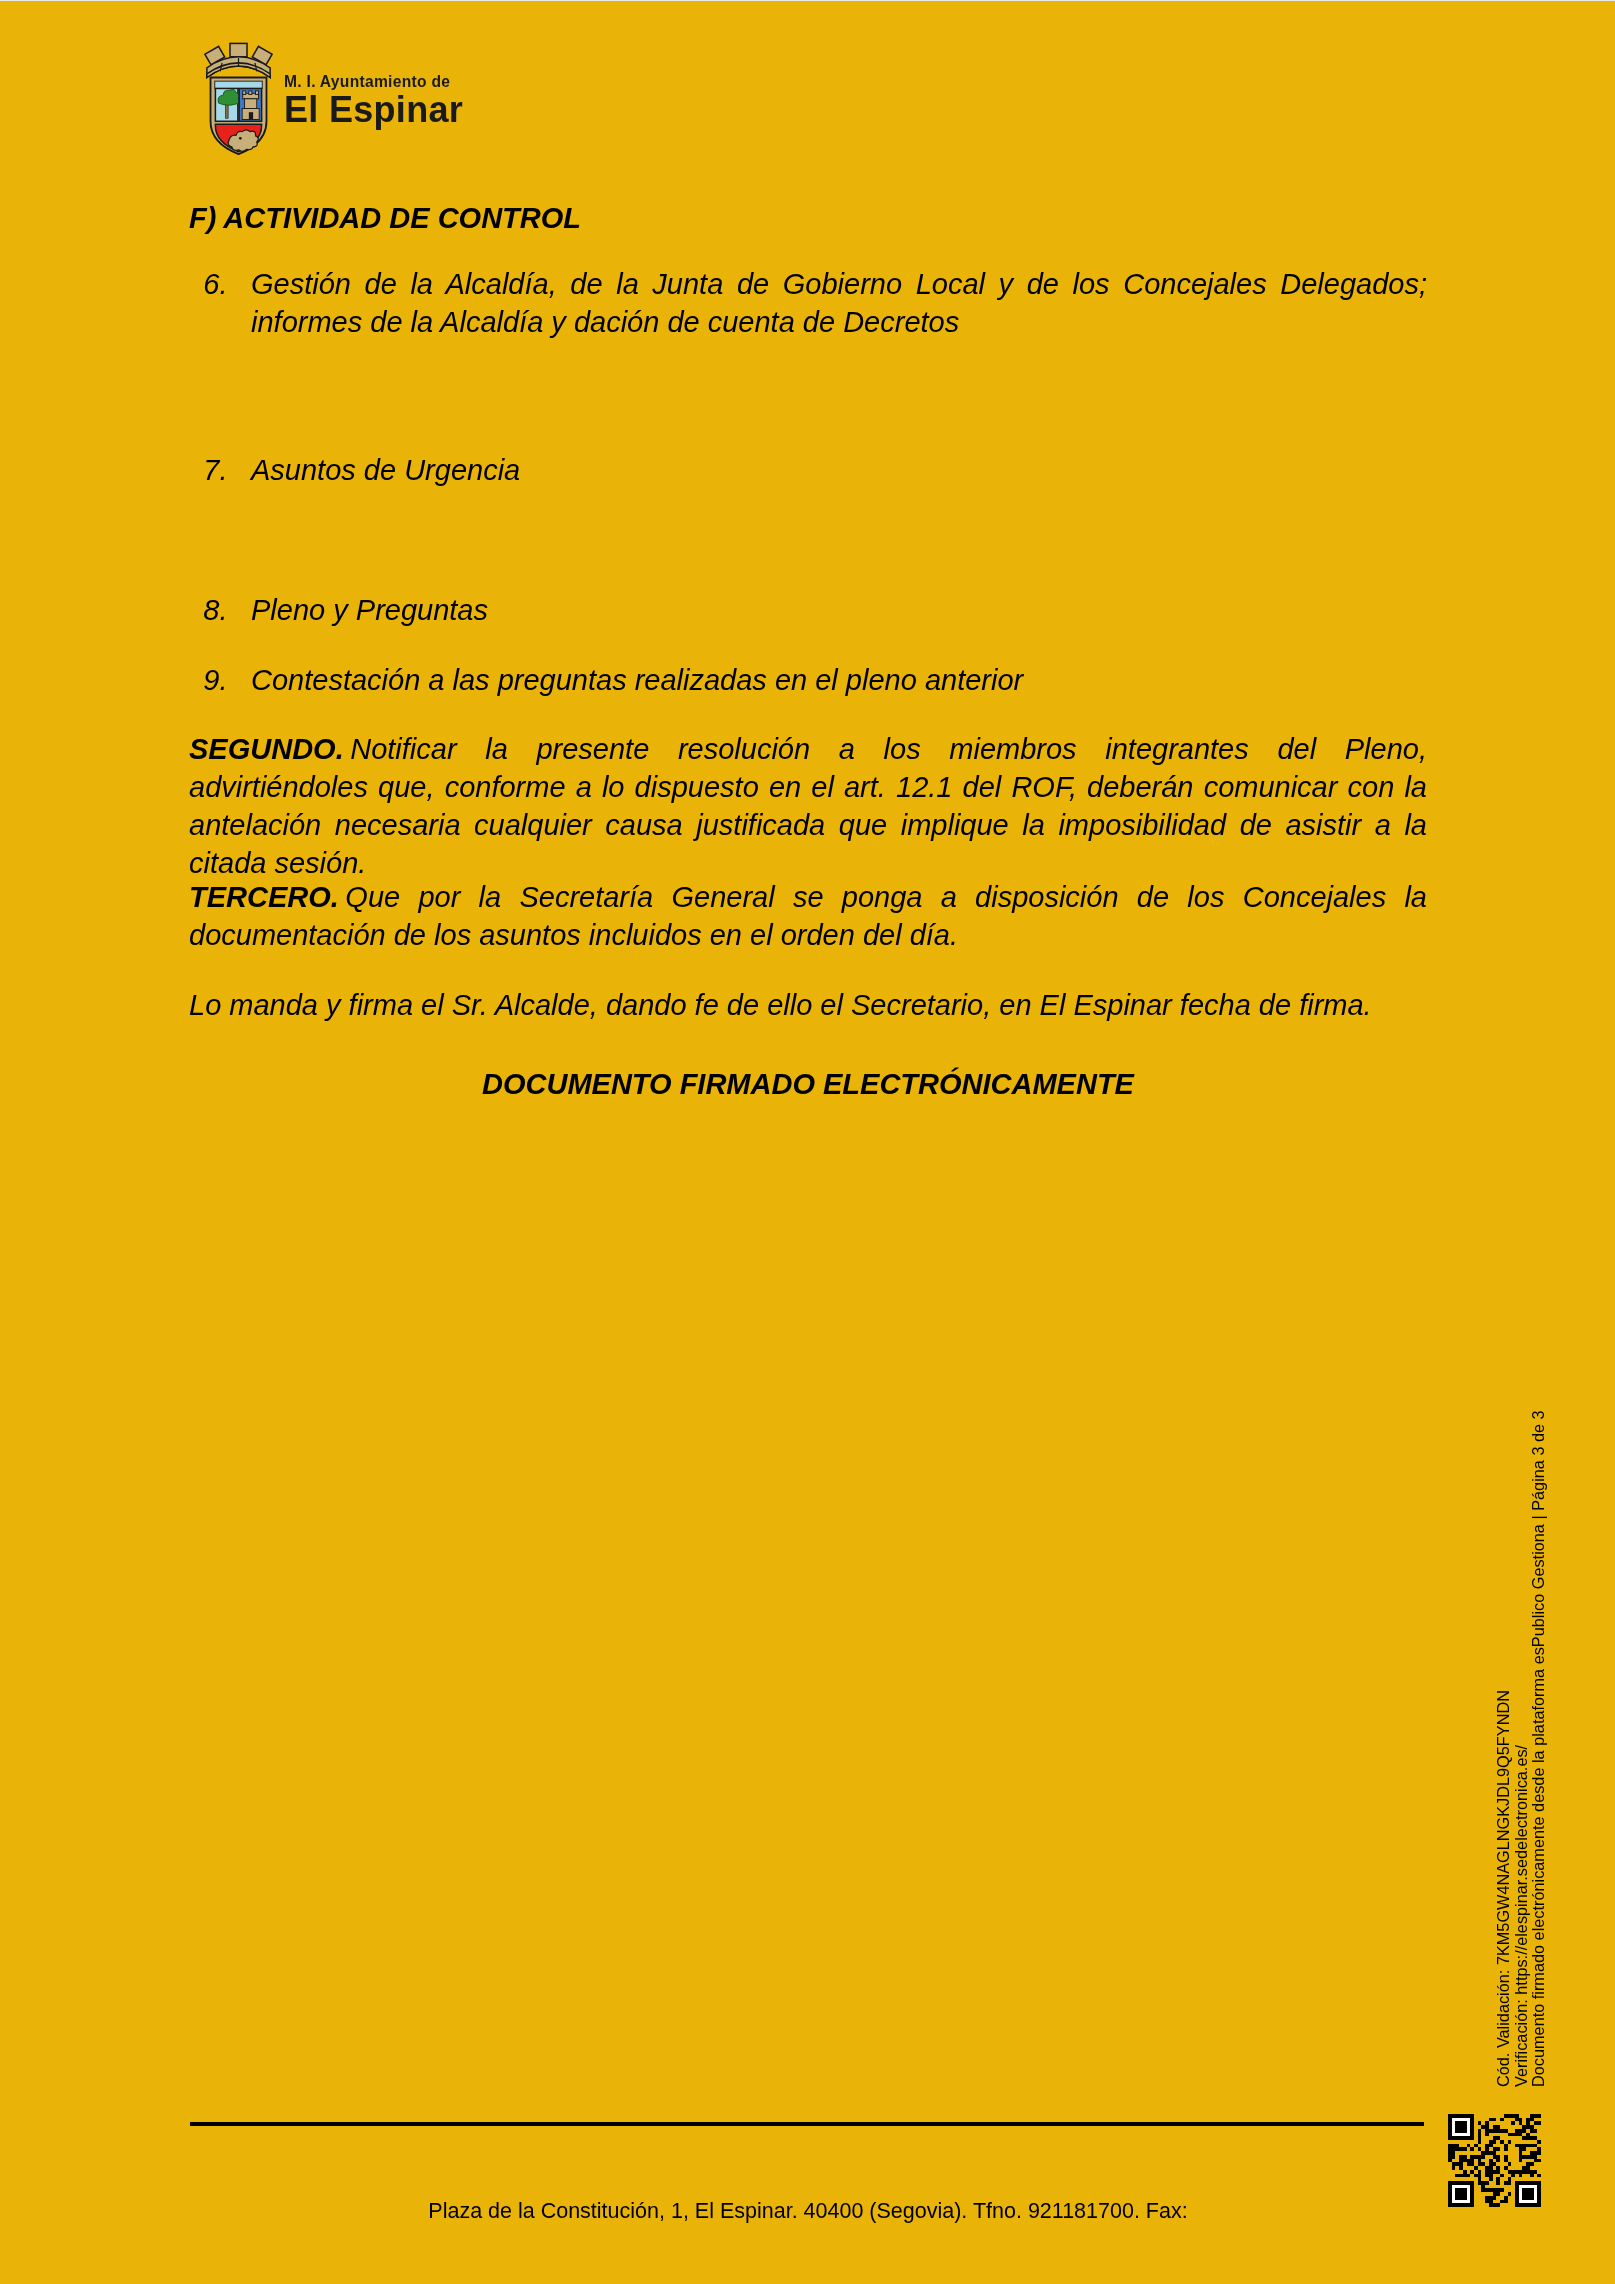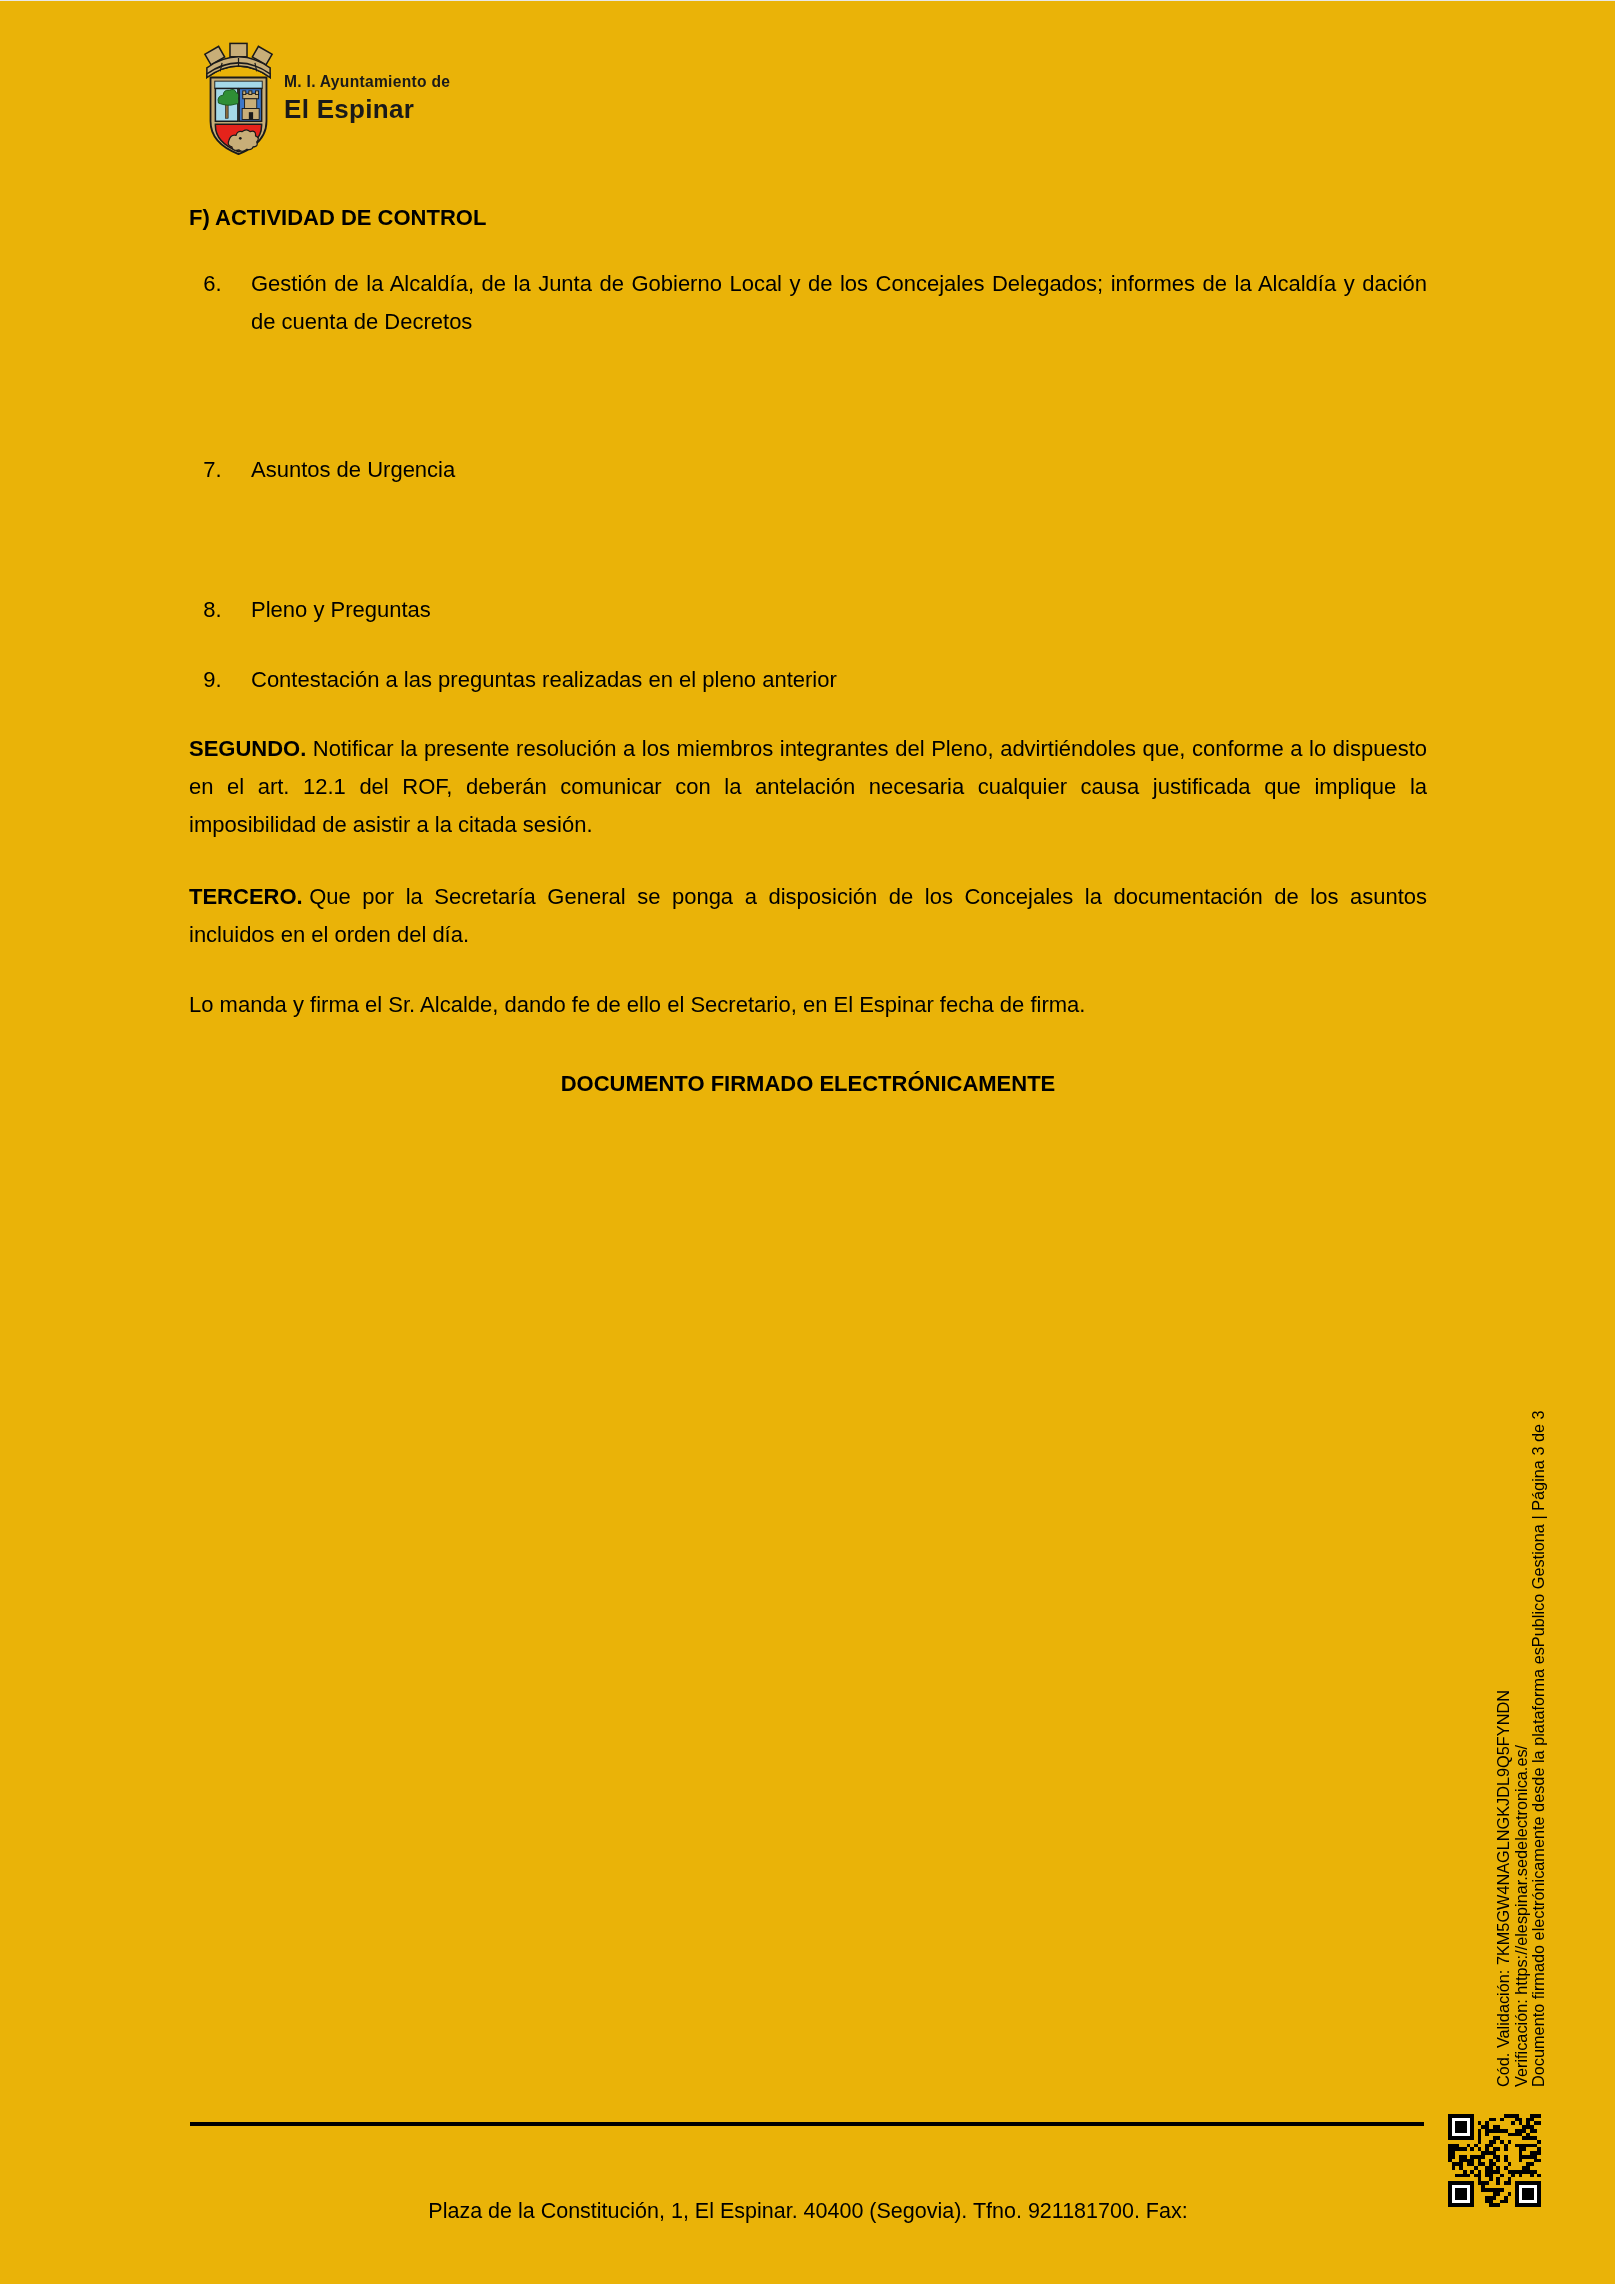--- a/index.html
+++ b/index.html
@@ -6,23 +6,23 @@
   .page {
     position:relative; width:1616px; height:2284px; background:#eab308;
     font-family:"Liberation Sans","DejaVu Sans",sans-serif; color:#000;
     overflow:hidden; margin:1px auto;
   }
   
   .logo { position:absolute; left:189px; top:37px; width:404px; height:127px; }
   .logo .emblem { position:absolute; left:13px; top:0; }
   .logo .logo-text { position:absolute; left:95px; top:34px; color:#1a1a1a; }
   .logo .org-prefix { font-size:15.6px; font-weight:700; line-height:19.6px; letter-spacing:0.3px; }
-  .logo .org-name   { font-size:26px; font-weight:700; line-height:35px; letter-spacing:0.3px; }
+  .logo .org-name   { font-size:36px; font-weight:700; line-height:35px; letter-spacing:0.3px; }
   
-  .blk { position:absolute; left:189px; width:1238px; font-size:22px; line-height:38px; }
+  .blk { position:absolute; left:189px; width:1238px; font-size:29px; line-height:38px;font-style:italic; }
   .h { font-weight:700; }
   .item { display:flex; }
   .item .num { flex:0 0 62px; padding-left:14.3px; box-sizing:border-box; }
   .item .txt { flex:1 1 auto; text-align:justify; }
   .para { text-align:justify; }
   .para .lead { font-weight:700; margin-right:6.5px; }
   .center-line { text-align:center; font-weight:700; }
   
   .side-rotated {
     position:absolute; left:1495px; top:2086px;

